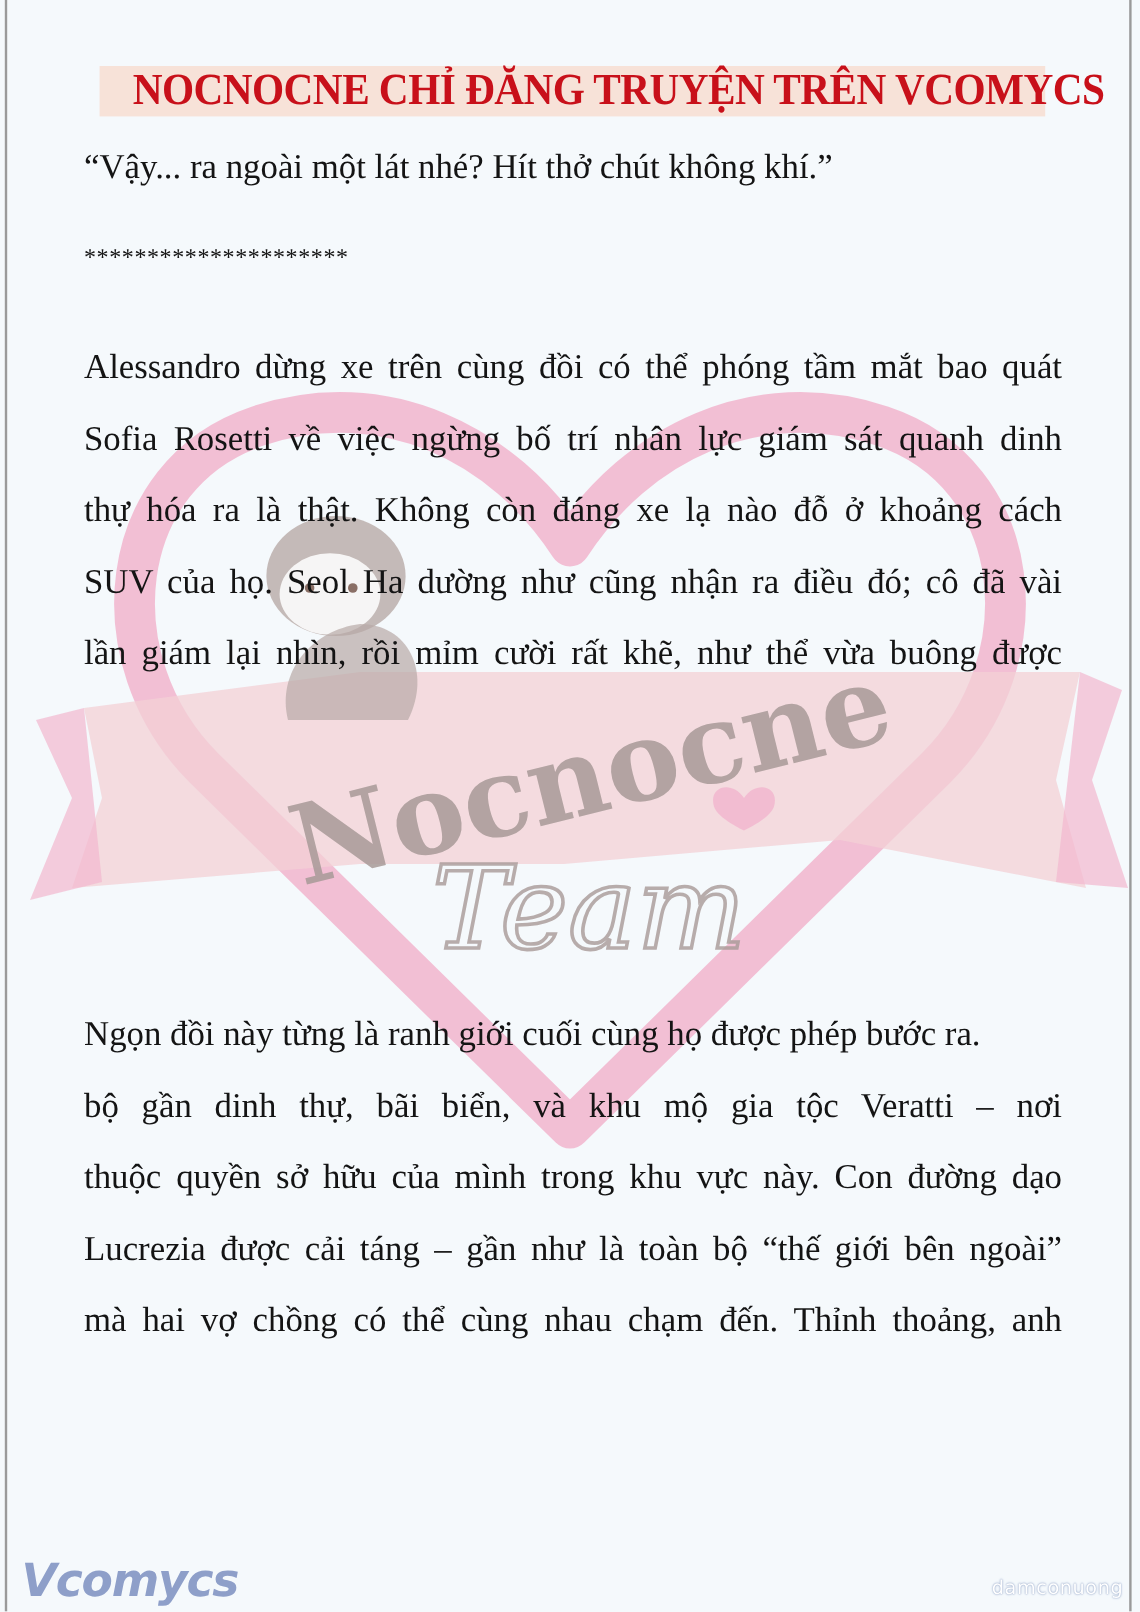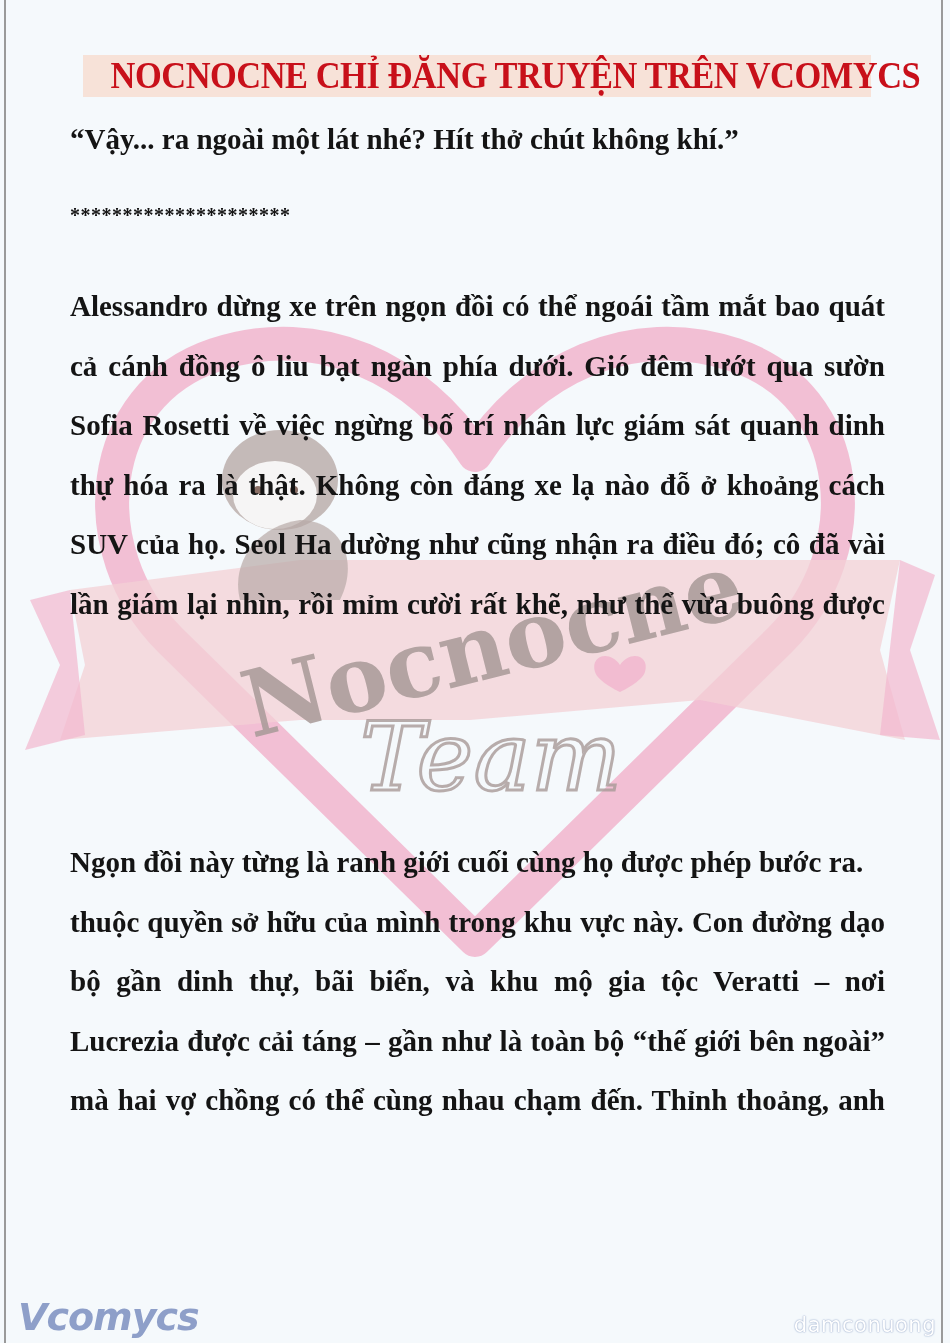--- a/index.html
+++ b/index.html
@@ -28,39 +28,39 @@
       text-align: center;
       font-family: "Liberation Serif", "DejaVu Serif", serif;
       font-weight: bold; font-size: 37px; line-height: 44px;
       color: #c8101a; letter-spacing: -0.5px;
       transform: scaleX(0.93);
       transform-origin: center;
       white-space: nowrap;
     }
     .text {
       position: absolute; left: 70px; width: 815px;
-      font-size: 29px; font-weight: bold; color: #141414;
+      font-size: 29px; font-weight: normal; color: #141414;
       line-height: 59.5px;
       text-align: justify;
       text-align-last: left;
     }
     .quote { top: 110px; font-size: 29px; }
     .stars { top: 190px; font-size: 20px; letter-spacing: 0.5px; line-height: 50px; }
     .p1 { top: 277px; }
     .p2 { top: 833px; }
     .line { display: block; white-space: nowrap; text-align: justify; text-align-last: justify; }
     .line.last { text-align-last: left; }
     .logo-vcomycs {
       position: absolute; left: 18px; top: 1295px;
       font-family: "DejaVu Sans", sans-serif; font-style: italic; font-weight: bold;
       font-size: 38px; color: #8e9fc9; letter-spacing: -1px;
     }
     .logo-dam {
       position: absolute; right: 14px; top: 1313px;
-      font-family: "DejaVu Sans", sans-serif; font-size: 21px;
+      font-family: "DejaVu Sans", sans-serif; font-size: 16px;
       color: #ffffff; letter-spacing: 0.5px;
       text-shadow: 0 0 2px #9fb1cf, 0 0 1px #8a9bc0;
       text-align: right;
     }
   </style>
 </head>
 <body>
 
 <div class="page"></div>
 
@@ -85,30 +85,29 @@
   <path d="M620 665 C610 650 590 655 595 672 C598 682 620 692 620 692 C620 692 642 682 645 672 C650 655 630 650 620 665 Z" fill="#f2b8cf" opacity="0.9"></path>
 </svg>
 
 <div class="banner"></div>
 <div class="banner-text">NOCNOCNE CHỈ ĐĂNG TRUYỆN TRÊN VCOMYCS</div>
 
 <div class="text quote">“Vậy... ra ngoài một lát nhé? Hít thở chút không khí.”</div>
 <div class="text stars">*********************</div>
 
 <div class="text p1">
-  <span class="line">Alessandro dừng xe trên ngọn đồi có thể ngoái tầm mắt bao quát</span>
-  <span class="line">cả cánh đồng ô liu bạt ngàn phía dưới. Gió đêm lướt qua sườn</span>
+  <span class="line">Alessandro dừng xe trên cùng đồi có thể phóng tầm mắt bao quát</span>
   <span class="line">Sofia Rosetti về việc ngừng bố trí nhân lực giám sát quanh dinh</span>
   <span class="line">thự hóa ra là thật. Không còn đáng xe lạ nào đỗ ở khoảng cách</span>
   <span class="line">SUV của họ. Seol Ha dường như cũng nhận ra điều đó; cô đã vài</span>
   <span class="line">lần giám lại nhìn, rồi mỉm cười rất khẽ, như thể vừa buông được</span>
 </div>
 
 <div class="text p2">
   <span class="line last">Ngọn đồi này từng là ranh giới cuối cùng họ được phép bước ra.</span>
+  <span class="line">bộ gần dinh thự, bãi biển, và khu mộ gia tộc Veratti – nơi</span>
   <span class="line">thuộc quyền sở hữu của mình trong khu vực này. Con đường dạo</span>
-  <span class="line">bộ gần dinh thự, bãi biển, và khu mộ gia tộc Veratti – nơi</span>
   <span class="line">Lucrezia được cải táng – gần như là toàn bộ “thế giới bên ngoài”</span>
   <span class="line">mà hai vợ chồng có thể cùng nhau chạm đến. Thỉnh thoảng, anh</span>
 </div>
 
 <div class="logo-vcomycs">Vcomycs</div>
 <div class="logo-dam">damconuong</div>
 
 </body></html>

